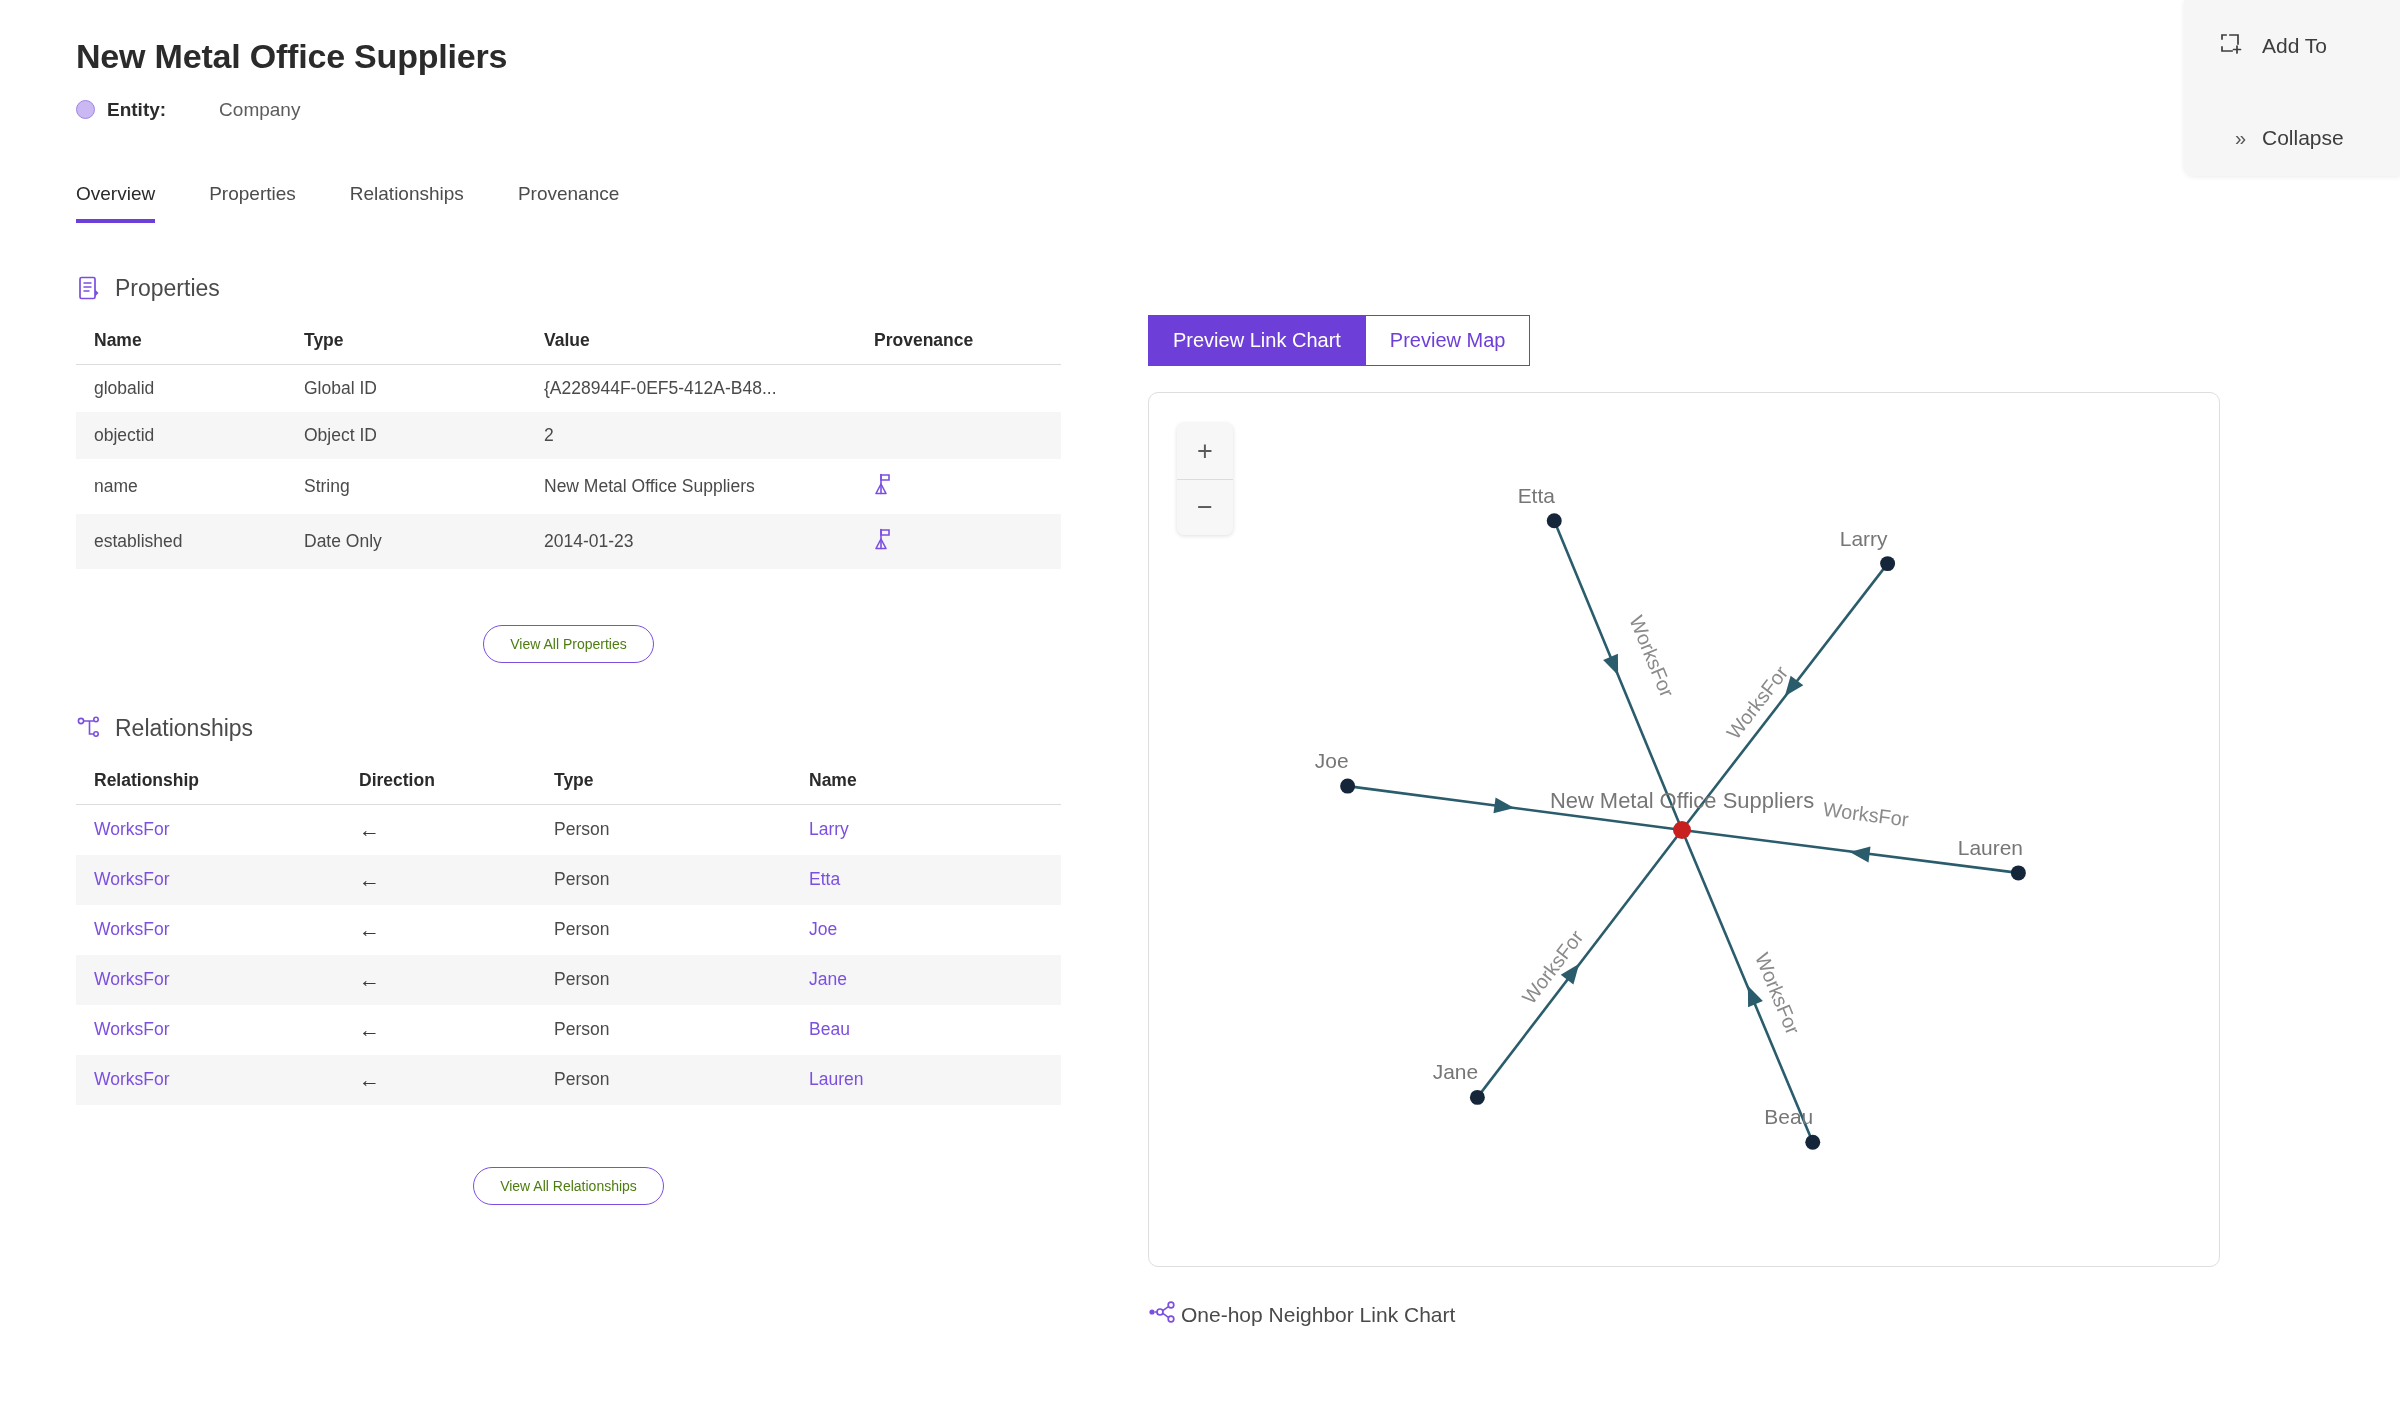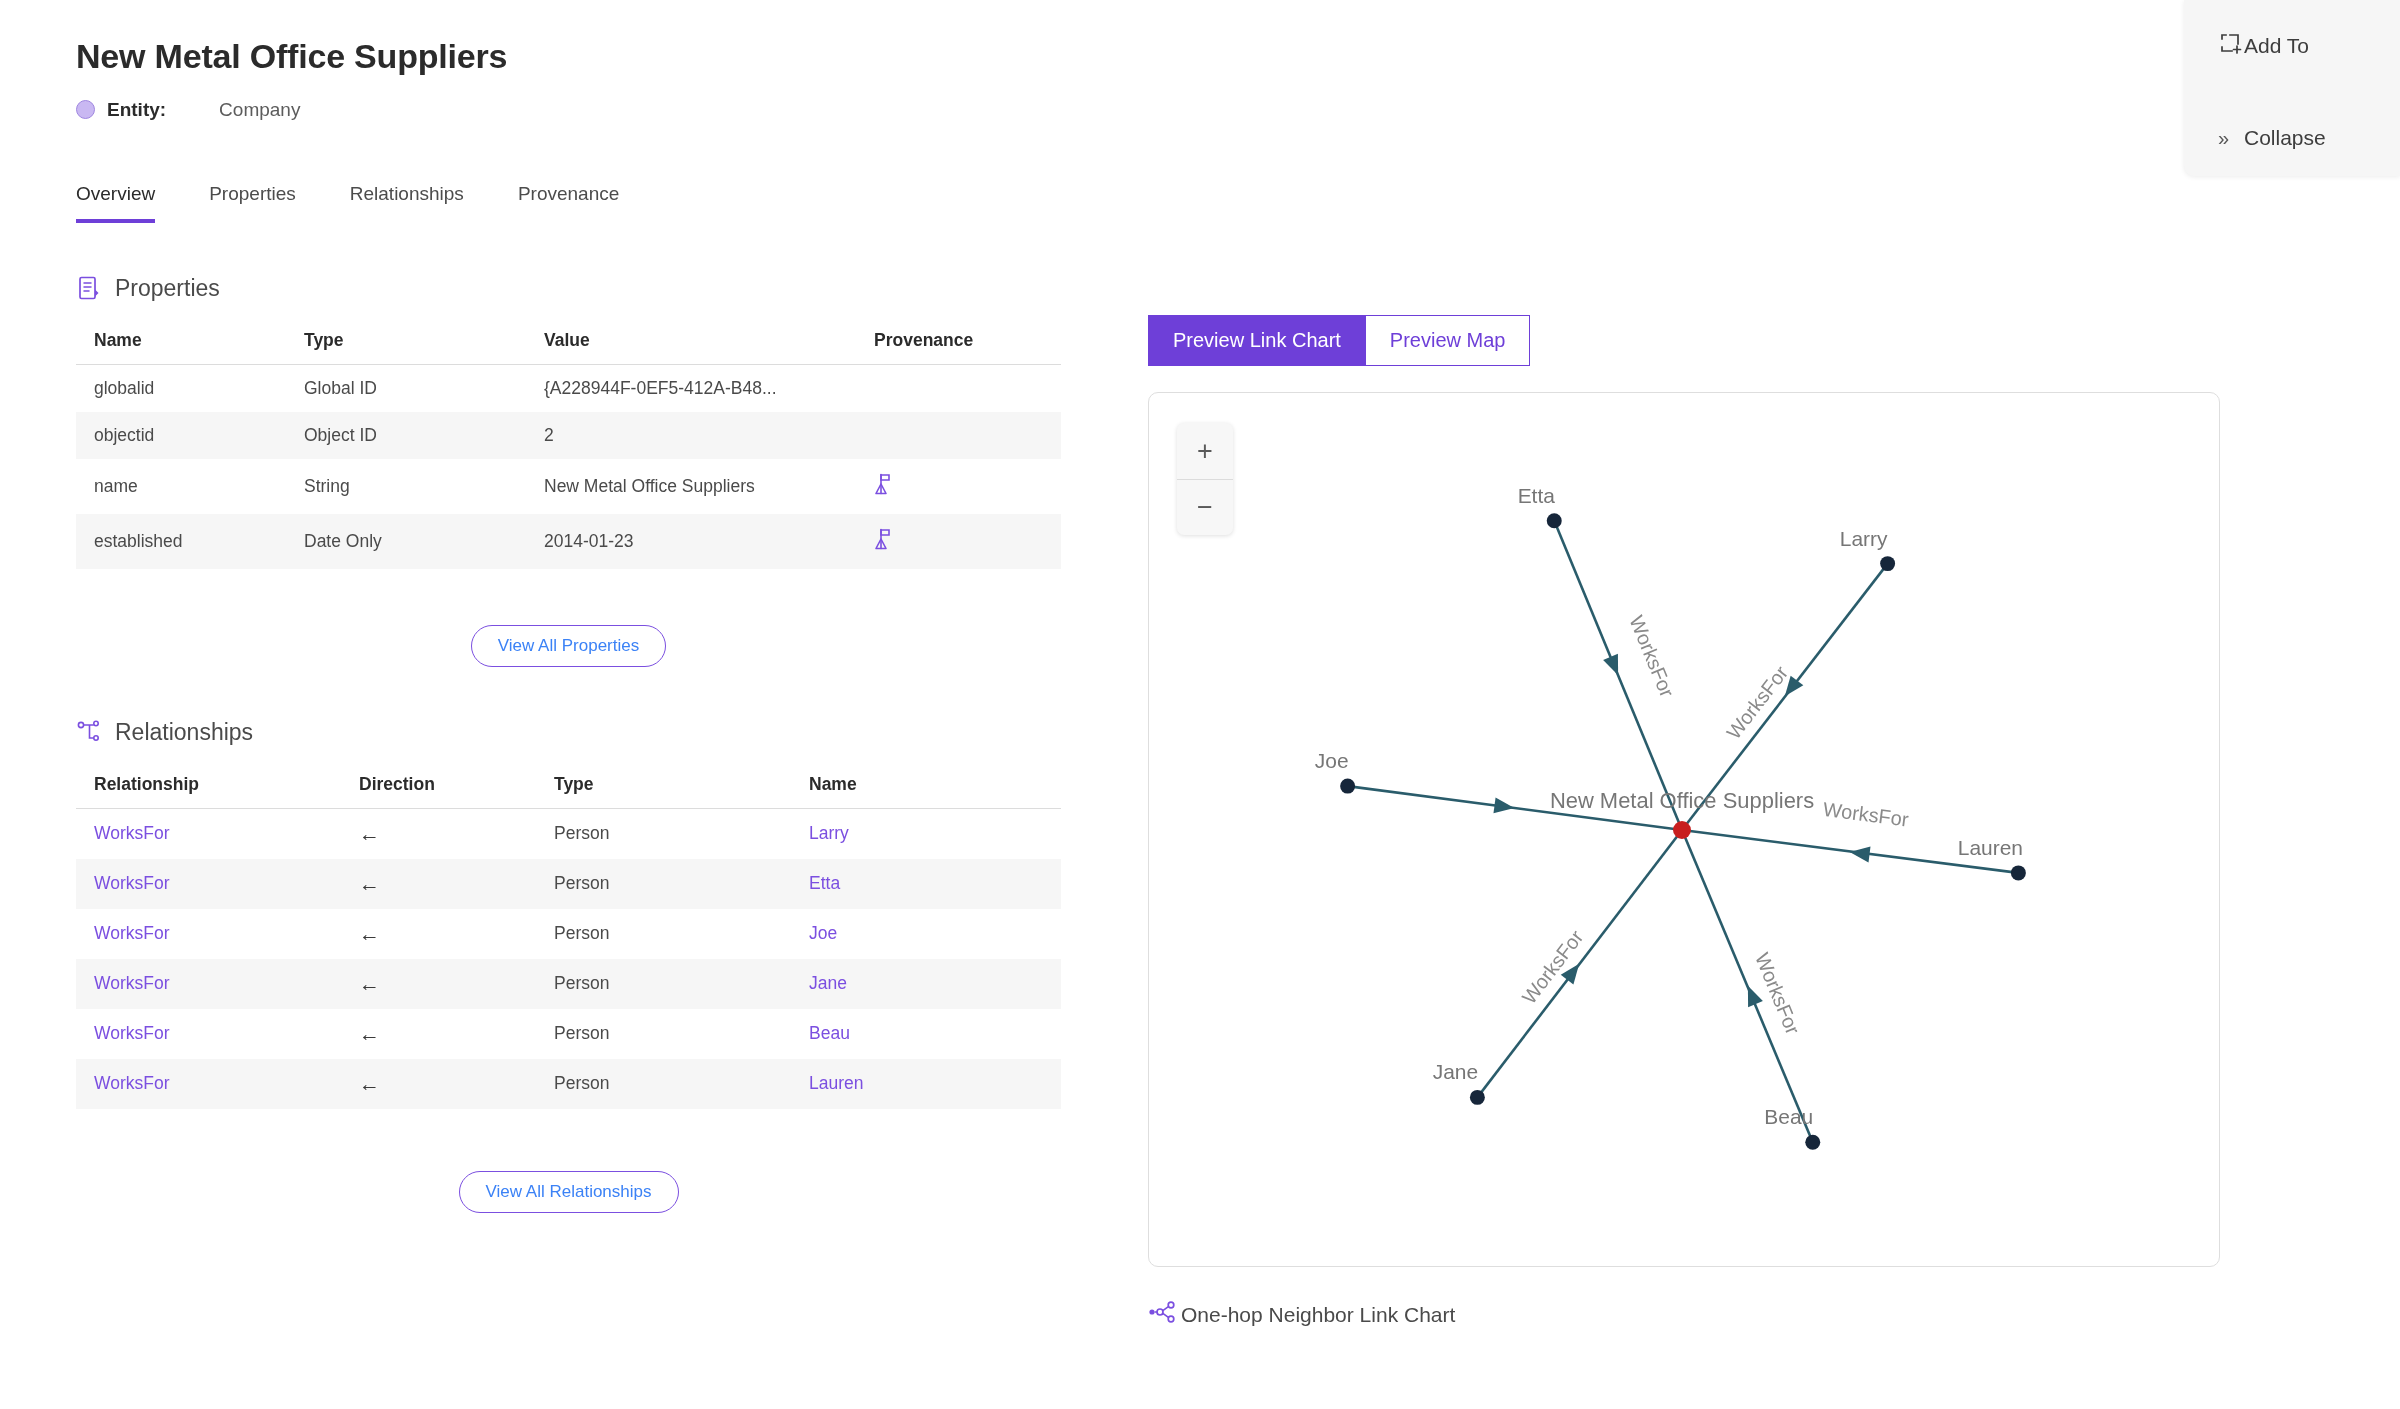--- a/index.html
+++ b/index.html
@@ -86,24 +86,24 @@
   }
   table.grid tbody tr:nth-child(even) { background: #f6f6f6; }
   table.grid td.link { color: #7b4fe0; }
   table.grid td.dir { font-size: 21px; color: #3a3a3a; letter-spacing: -2px; }
   .prov-cell { text-align: left; }
 
   .pill-wrap { width: 985px; text-align: center; }
   .pill {
     display: inline-block;
     border: 1.6px solid #7b4fe0;
-    color: #3b82f6;
+    color: #4d7c0f;
     background: #fff;
     border-radius: 22px;
-    font-size: 17px;
+    font-size: 14px;
     padding: 10px 26px;
     cursor: pointer;
   }
   .pill-props { margin-top: 56px; }
   .pill-rels  { margin-top: 62px; }
 
   
   .right-col { position: absolute; left: 1148px; top: 0; width: 1100px; }
 
   .seg-group { display: flex; margin-top: 315px; width: fit-content; }
@@ -156,24 +156,25 @@
   
   .action-panel {
     position: absolute; right: 0; top: 0;
     width: 216px; height: 176px;
     background: #f6f6f6;
     border-bottom-left-radius: 10px;
     box-shadow: 0 1px 5px rgba(0,0,0,0.08);
     padding: 26px 0 0 34px;
   }
   .action-row {
-    display: flex; align-items: center; 
+    display: flex; align-items: center; gap: 18px;
     font-size: 21px; color: #3d3d3d;
     cursor: pointer;
     height: 40px;
+    text-align: right;
   }
   .action-row.collapse { margin-top: 52px; }
   .chev { font-size: 20px; color: #555; letter-spacing: -2px; width: 26px; }
 </style>
 </head>
 <body>
 
 <div class="page">
 
   <div class="left-col">

